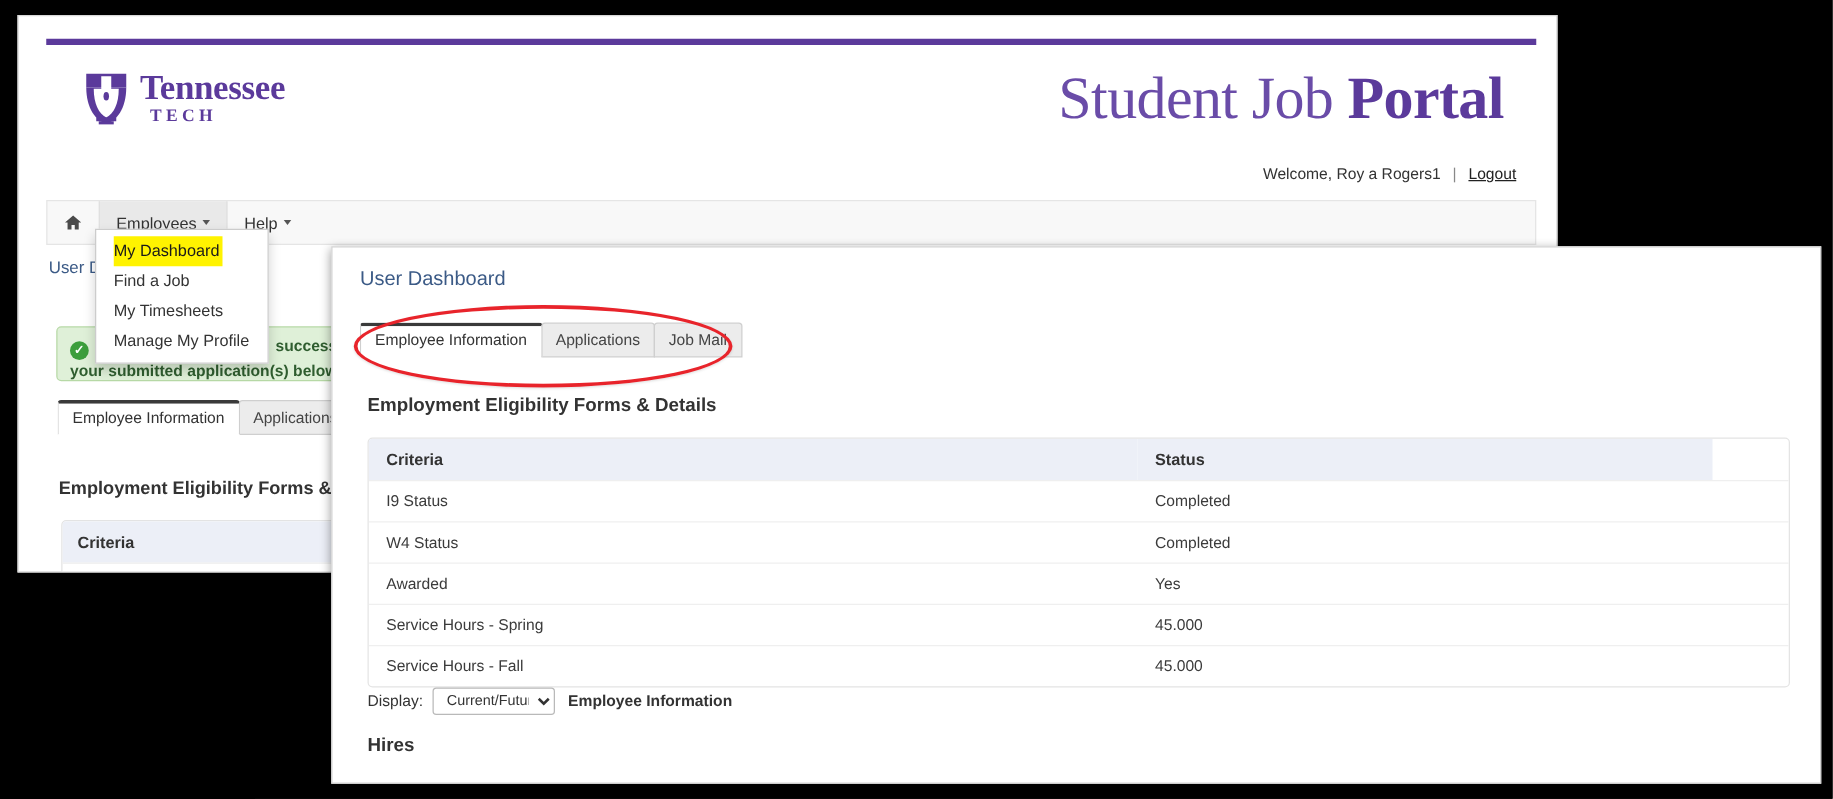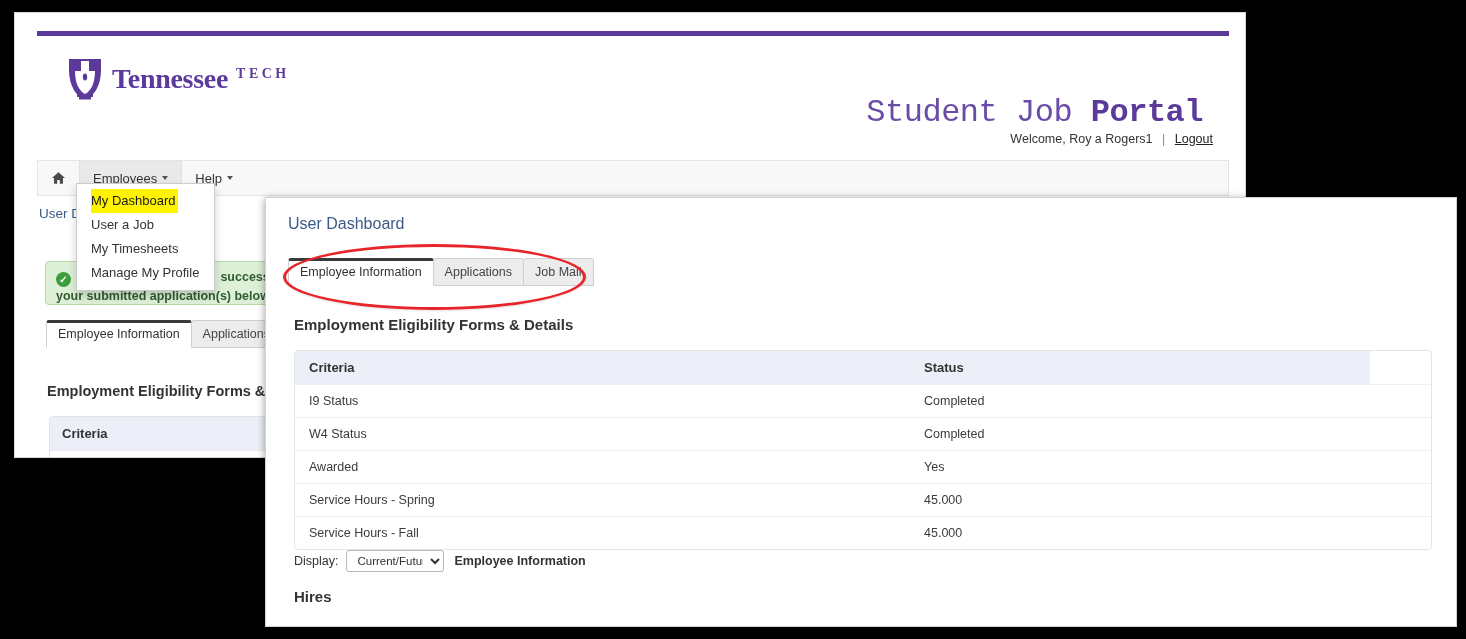--- a/index.html
+++ b/index.html
@@ -52,20 +52,21 @@
   .logo-mark {
     width: 36px;
     height: 44px;
     position: relative;
     margin-right: 9px;
   }
   .logo-mark svg { display: block; }
 
   .logo-word {
     display: flex;
+    flex-direction: column;
     line-height: 1;
   }
   .logo-tennessee {
     font-family: "Liberation Serif", serif;
     font-weight: bold;
     font-size: 28px;
     color: #5b3a9b;
     letter-spacing: -0.3px;
   }
   .logo-tech {
@@ -75,26 +76,25 @@
     color: #5b3a9b;
     letter-spacing: 3.5px;
     margin-top: 2px;
     margin-left: 8px;
   }
 
   .portal-title {
     position: absolute;
     right: 42px;
     top: 38px;
-    font-size: 32px;
+    font-size: 48px;
     color: #6a4ca8;
-    font-family: Liberation Mono, monospace;
+    font-family: Liberation Serif, serif;
     white-space: nowrap;
     letter-spacing: -0.5px;
-    margin-top: 43px;
   }
   .portal-title .bold { font-weight: bold; color: #5b3a9b; }
 
   .welcome-line {
     position: absolute;
     right: 32px;
     top: 119px;
     font-size: 12.5px;
     color: #333333;
     white-space: nowrap;
@@ -529,20 +529,20 @@
       <span class="display-suffix">Employee Information</span>
     </div>
 
     <div class="hires-heading">Hires</div>
   </div>
 
   <div class="dropdown-menu">
     <div>
       <span class="dropdown-item highlight">My Dashboard</span>
     </div>
-    <div class="dropdown-item">User a Job</div>
+    <div class="dropdown-item">Find a Job</div>
     <div class="dropdown-item">My Timesheets</div>
     <div class="dropdown-item">Manage My Profile</div>
   </div>
 
   <div class="red-oval"></div>
 
 </div>
 
 </body></html>

